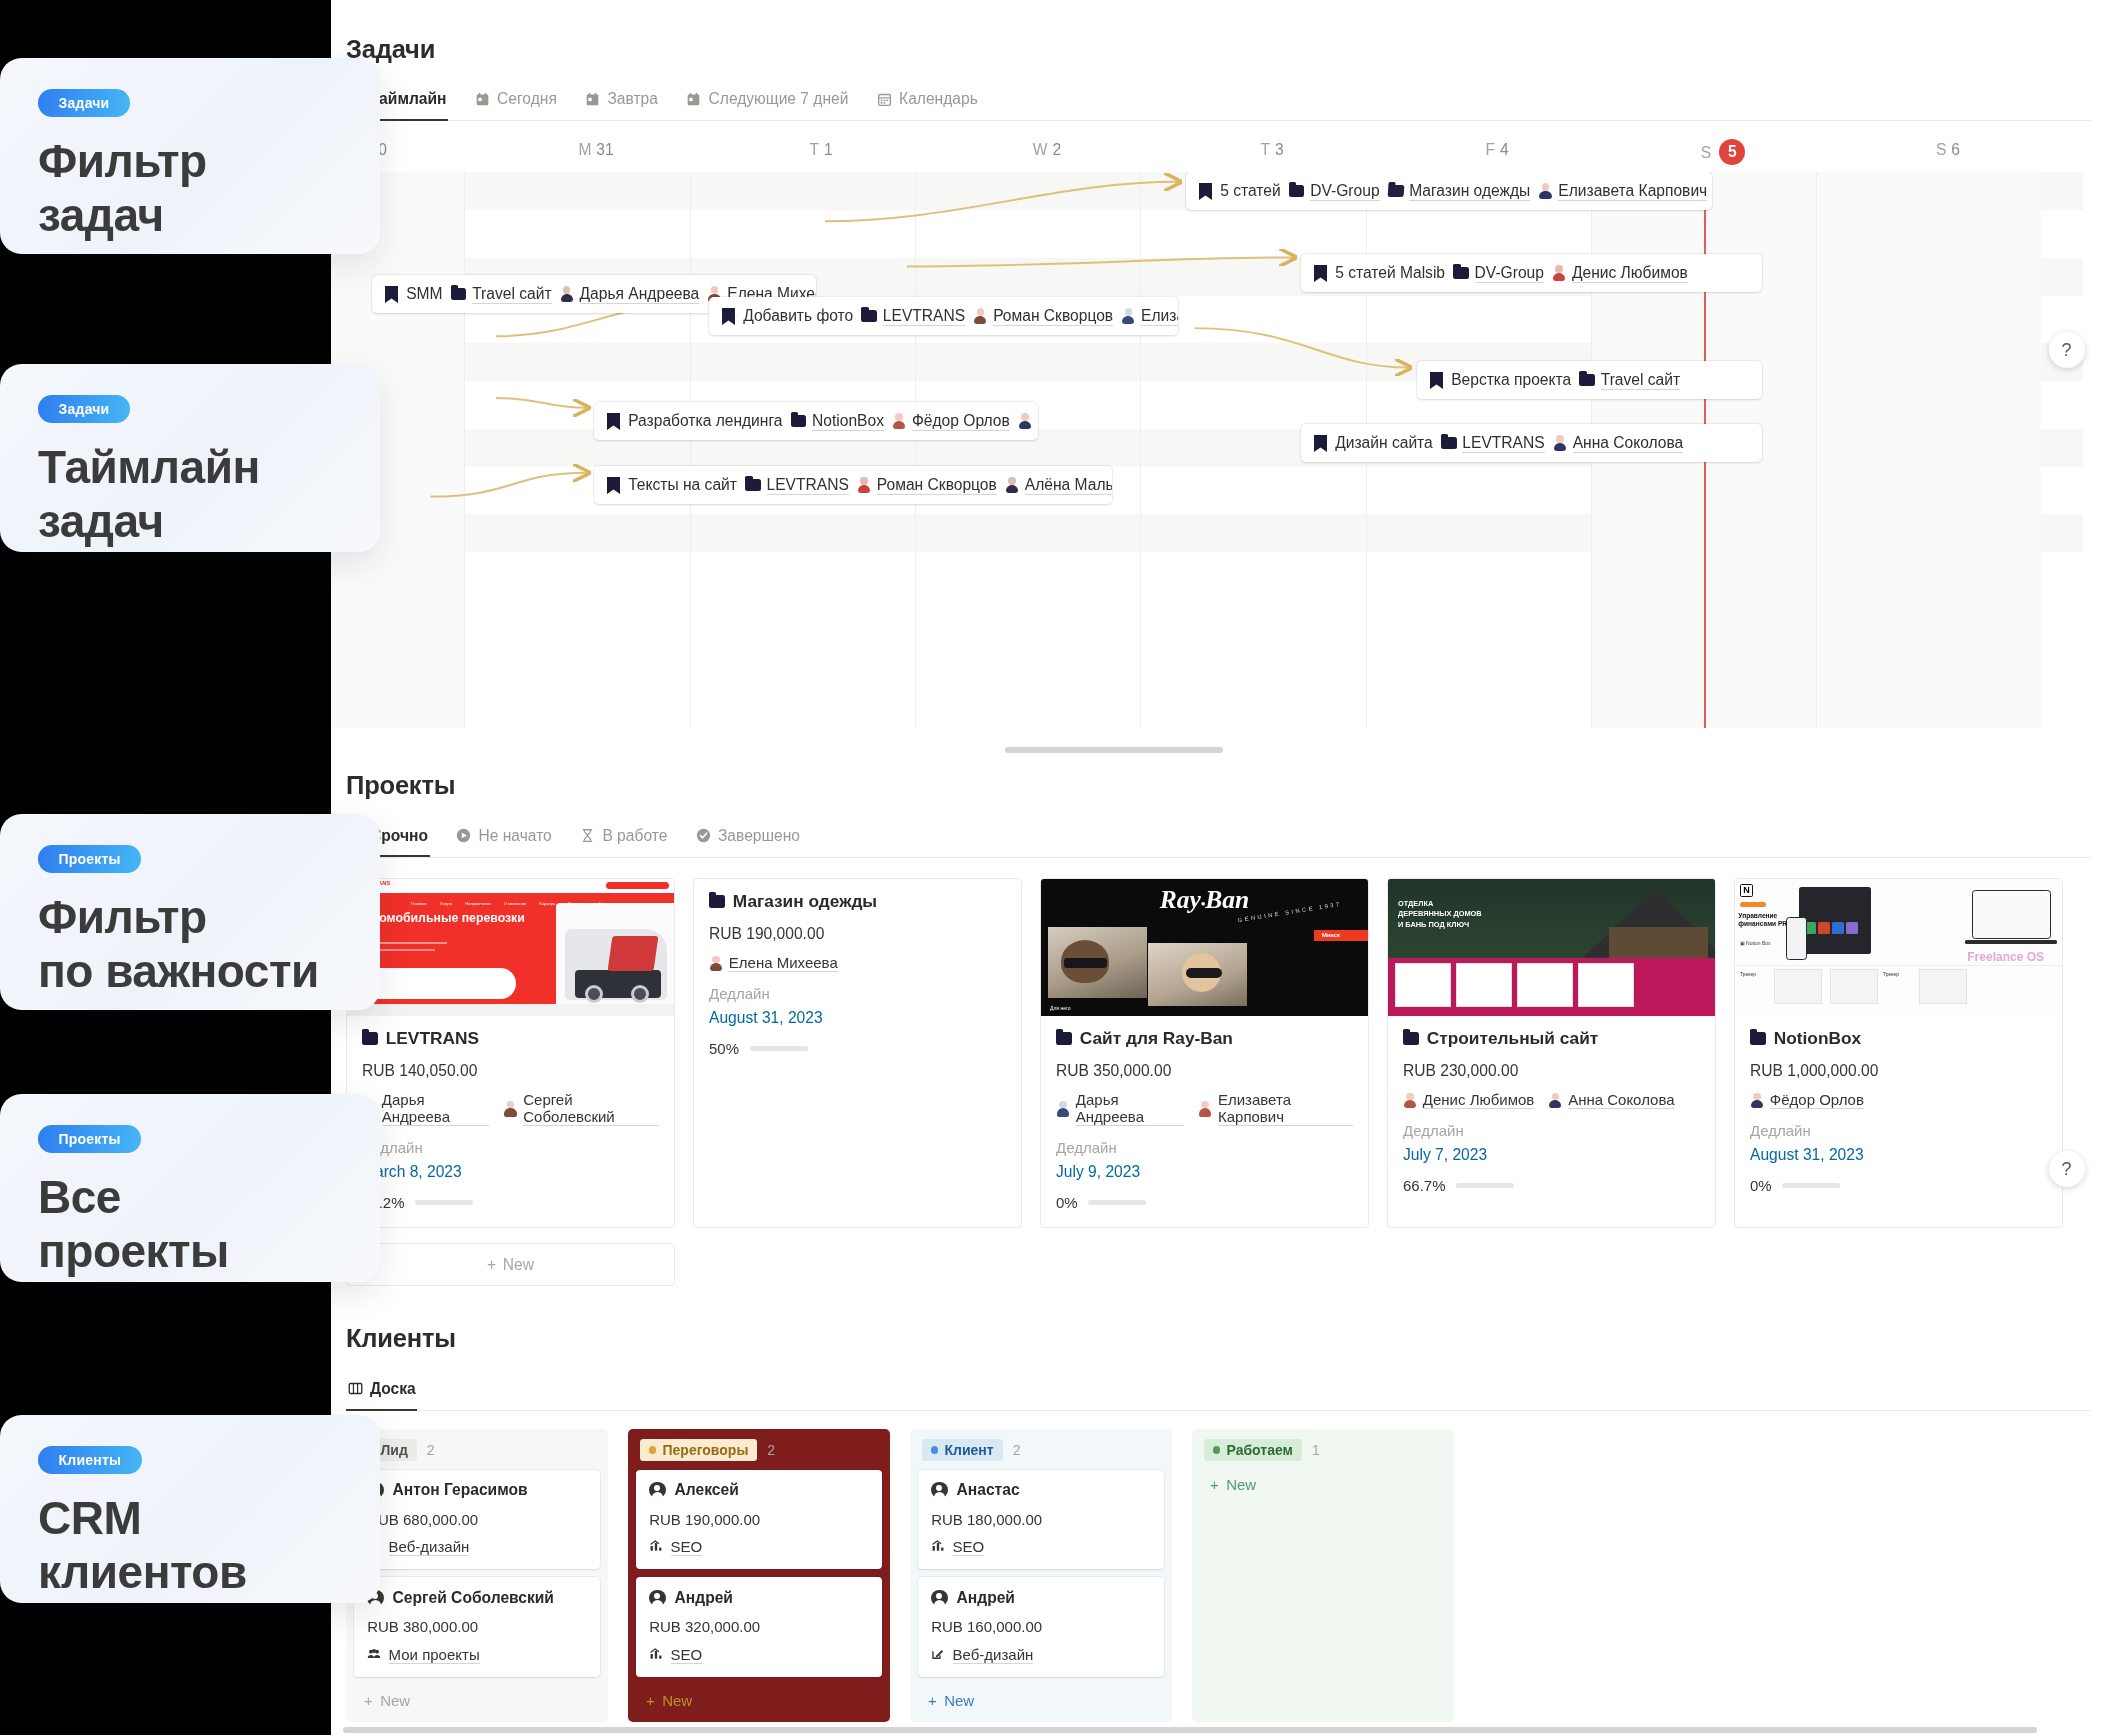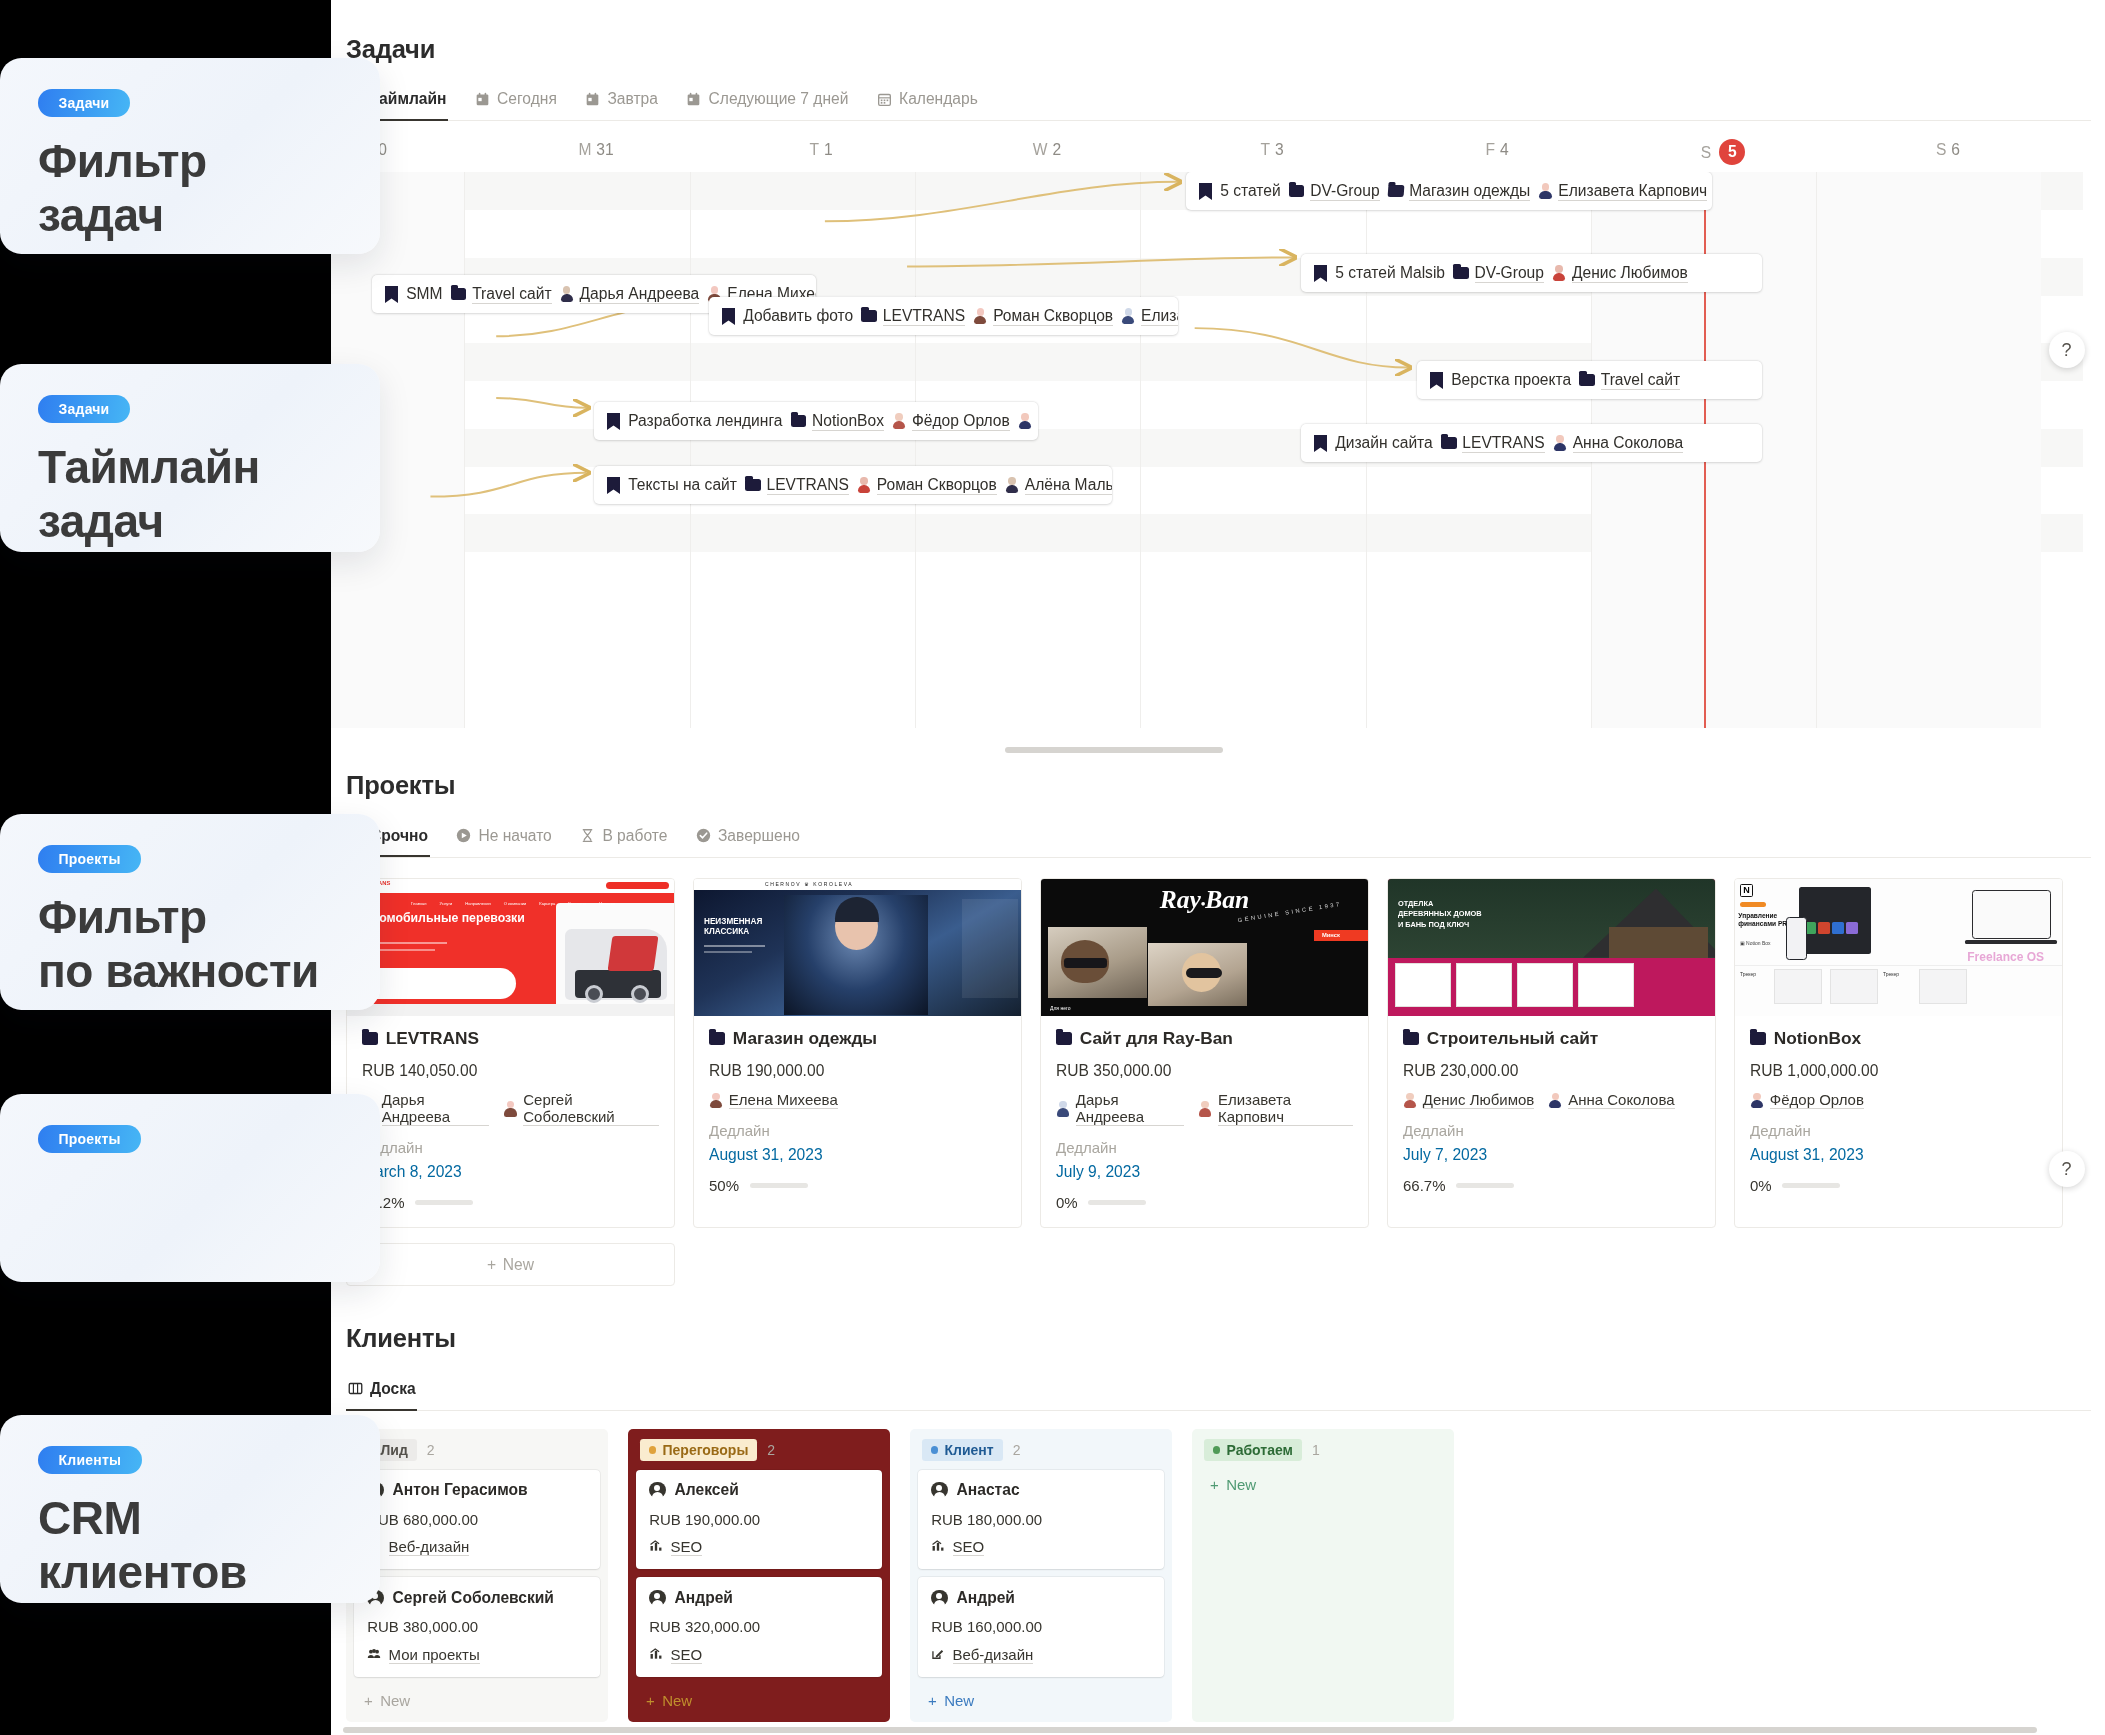--- a/index.html
+++ b/index.html
@@ -638,34 +638,20 @@
       </div>
       <div class="proj-dl-label">Дедлайн</div>
       <div class="proj-dl">March 8, 2023</div>
       <div class="proj-prog">
         <span>22.2%</span>
         <span class="bar-outer"><span class="bar-inner" style="width:22.2%"></span></span>
       </div>
     </div>
   </div>
   <div class="proj-card">
-    <div class="proj-thumb">
-   <div style="position:absolute;inset:0;background:#f7f7f7;overflow:hidden;">
-     <div style="position:absolute;left:0;right:0;top:0;height:11.5px;background:#fff;"></div>
-     <div style="position:absolute;left:71px;top:2.5px;font-size:5px;letter-spacing:1.6px;color:#222;">CHERNOV ♛ KOROLEVA</div>
-     <div style="position:absolute;left:0;top:11.5px;right:0;bottom:0;background:linear-gradient(150deg,#0d1730 0%,#1f3357 35%,#3a5d8e 60%,#14202f 100%);"></div>
-     <div style="position:absolute;left:90px;top:16.4px;width:144px;height:120px;background:radial-gradient(ellipse at 50% 35%,#6e8bb5 0%,#26406a 48%,#0c1526 100%);"></div>
-     <div style="position:absolute;left:141px;top:23px;width:43px;height:48px;border-radius:50%;background:#e8c3ad;"></div>
-     <div style="position:absolute;left:141px;top:18px;width:44px;height:25px;border-radius:21.4px 21.4px 0 0;background:#1d2433;"></div>
-     <div style="position:absolute;left:10px;top:38px;color:#fff;font-size:8.2px;font-weight:700;line-height:1.3;">НЕИЗМЕННАЯ<br>КЛАССИКА</div>
-     <div style="position:absolute;left:10px;top:66px;width:61px;height:2.5px;background:rgba(255,255,255,.45)"></div>
-     <div style="position:absolute;left:10px;top:72px;width:48px;height:2.5px;background:rgba(255,255,255,.35)"></div>
-     <div style="position:absolute;right:3.3px;top:20px;width:56px;height:99px;background:rgba(255,255,255,.08);"></div>
-   </div>
-          </div>
     <div class="proj-body">
       <div class="proj-name">
         <span class="folder"></span>
         <span>Магазин одежды</span>
       </div>
       <div class="proj-price">RUB 190,000.00</div>
       <div class="proj-people">
         <span class="chip">
                 <span class="av">
       <span class="head" style="background:#f3c8c0"></span>
@@ -1003,16 +989,16 @@
   <div class="thumb"></div>
 </div>
 
 <div class="overlay-card oc-1"><span class="oc-badge">Задачи</span>
     <div class="oc-title">Фильтр<br>задач</div></div>
 <div class="overlay-card oc-2"><span class="oc-badge">Задачи</span>
     <div class="oc-title">Таймлайн<br>задач</div></div>
 <div class="overlay-card oc-3"><span class="oc-badge">Проекты</span>
     <div class="oc-title">Фильтр<br>по важности</div></div>
 <div class="overlay-card oc-4"><span class="oc-badge">Проекты</span>
-    </div>
+    <div class="oc-title">Все<br>проекты</div></div>
 <div class="overlay-card oc-5"><span class="oc-badge">Клиенты</span>
     <div class="oc-title">CRM<br>клиентов</div></div>
 
 
 </body></html>

